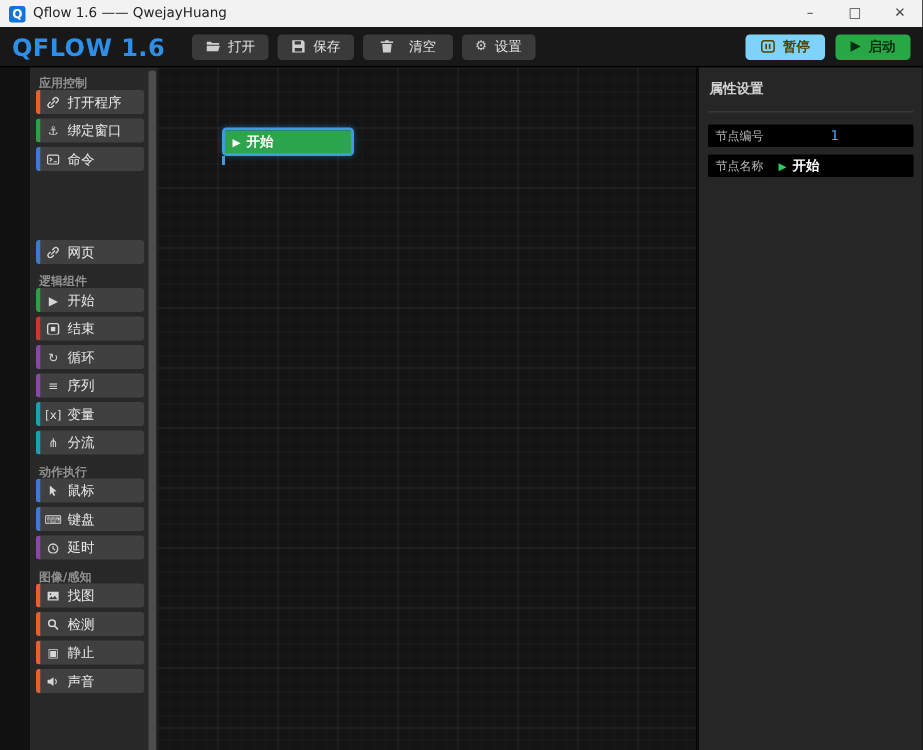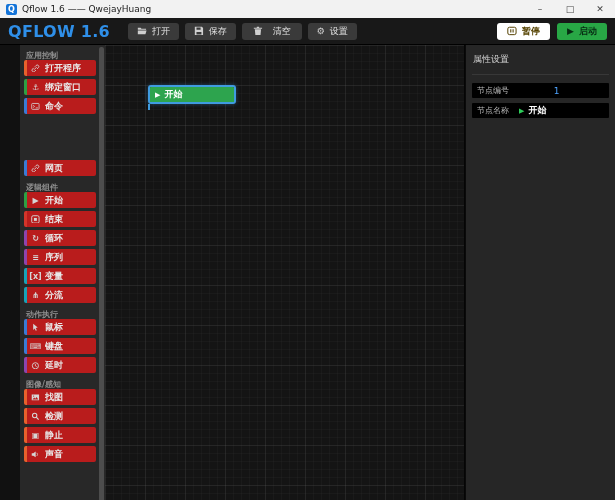--- a/index.html
+++ b/index.html
@@ -33,22 +33,22 @@
     font-size:9px; font-weight:bold; }
   .abtn.pause { color:#554200; }
   .abtn.start { color:#072c13; }
 
   
   .main { display:flex; height:484px;padding-left:20px; }
 
   
   .sidebar { width:85px; background:#282828; position:relative; padding:2px 0; flex:none; }
   .cat-label { font-size:8px; color:#8f8f8f; font-weight:bold; padding:3px 6px 2px; height:13px; }
-  .side-item { display:flex; align-items:center; gap:4px; background:#b91c1c; border-left:3px solid #888;
-    border-radius:2px; margin:0 9px 3px 4px; height:16px; padding:0 3px; font-size:9px; color:#e8e8e8;font-weight:bold; }
+  .side-item { display:flex; align-items:center; gap:4px; background:#404040; border-left:3px solid #888;
+    border-radius:2px; margin:0 9px 3px 4px; height:16px; padding:0 3px; font-size:9px; color:#e8e8e8; }
   .side-item .ico { width:11px; font-size:8px; color:#d6d6d6; display:flex; justify-content:center; flex:none; }
   .side-item .lbl { white-space:nowrap; overflow:hidden; }
   .side-scrollbar { position:absolute; top:2px; right:1px; bottom:2px; width:5px; background:#232323; border-radius:2px; }
   .side-thumb { position:absolute; top:0; left:0; width:5px; height:96%; background:#4d4d4d; border-radius:2px; }
 
   
   .canvas { flex:1; position:relative; background-color:#141414; border-right:1px solid #050505;
     background-image:
       linear-gradient(rgba(255,255,255,.05) 1px, transparent 1px),
       linear-gradient(90deg, rgba(255,255,255,.05) 1px, transparent 1px),
@@ -61,21 +61,21 @@
     font-size:9px; font-weight:bold; color:#fff; border-radius:1px 1px 0 0; }
   .node-header .ico { font-size:7px; }
   .node-body { height:20px; position:relative; display:flex; align-items:center; justify-content:flex-end;
     padding-right:9px; font-size:8px; color:#9a9a9a; }
   .port { position:absolute; right:-5px; top:50%; transform:translateY(-50%); width:5px; height:5px;
     background:#e8e8e8; border:1px solid #444; border-radius:1px; }
   .node-nub { position:absolute; left:-2px; bottom:-8px; width:2px; height:6px; background:#3f9be0; }
 
   
   .props { width:150px; background:#262626; border-left:1px solid #0a0a0a; padding:6px 6px; flex:none; }
-  .props-title { font-size:9px; font-weight:normal; color:#d2d2d2; padding:2px 1px 8px;
+  .props-title { font-size:9px; font-weight:bold; color:#d2d2d2; padding:2px 1px 8px;
     border-bottom:1px solid #383838; margin-bottom:8px; }
   .prow { display:flex; align-items:center; background:#000000; height:15px; padding:0 5px;
     margin-bottom:5px; border-radius:1px; }
   .plabel { color:#b8b8b8; font-size:8px; white-space:nowrap; }
   .pvalue-num { flex:1; text-align:center; color:#4da3ff; font-size:9px; }
   .pvalue-name { display:flex; align-items:center; gap:4px; margin-left:10px; color:#fff; font-weight:bold; font-size:9px; }
   .pvalue-name .ico { color:#2ecc5a; font-size:7px; }
 
   
   .logbar { height:14px; background:#2f2f2f; border-top:1px solid #000; display:flex; align-items:flex-start;
@@ -129,21 +129,21 @@
         </svg>
       </span>
     <span>清空</span>
   </div>
   <div class="tbtn">
     <span class="ico">⚙</span>
     <span>设置</span>
   </div>
 
   <div class="right-btns">
-    <div class="abtn pause" style="background-color: #ffffff;">
+    <div class="abtn pause" style="background-color: #7dd3fc;">
       <span class="ico"><svg viewBox="0 0 12 12" width="1.1em" height="1.1em">
             <rect x="1" y="1.5" width="10" height="9" rx="2" fill="none" stroke="currentColor" stroke-width="1.2"></rect>
             <path d="M4.6 4v4M7.4 4v4" stroke="currentColor" stroke-width="1.3" fill="none"></path>
           </svg></span>
       <span>暂停</span>
     </div>
     <div class="abtn start" style="background-color: rgb(40, 167, 69);">
       <span class="ico">▶</span>
       <span>启动</span>
     </div>

